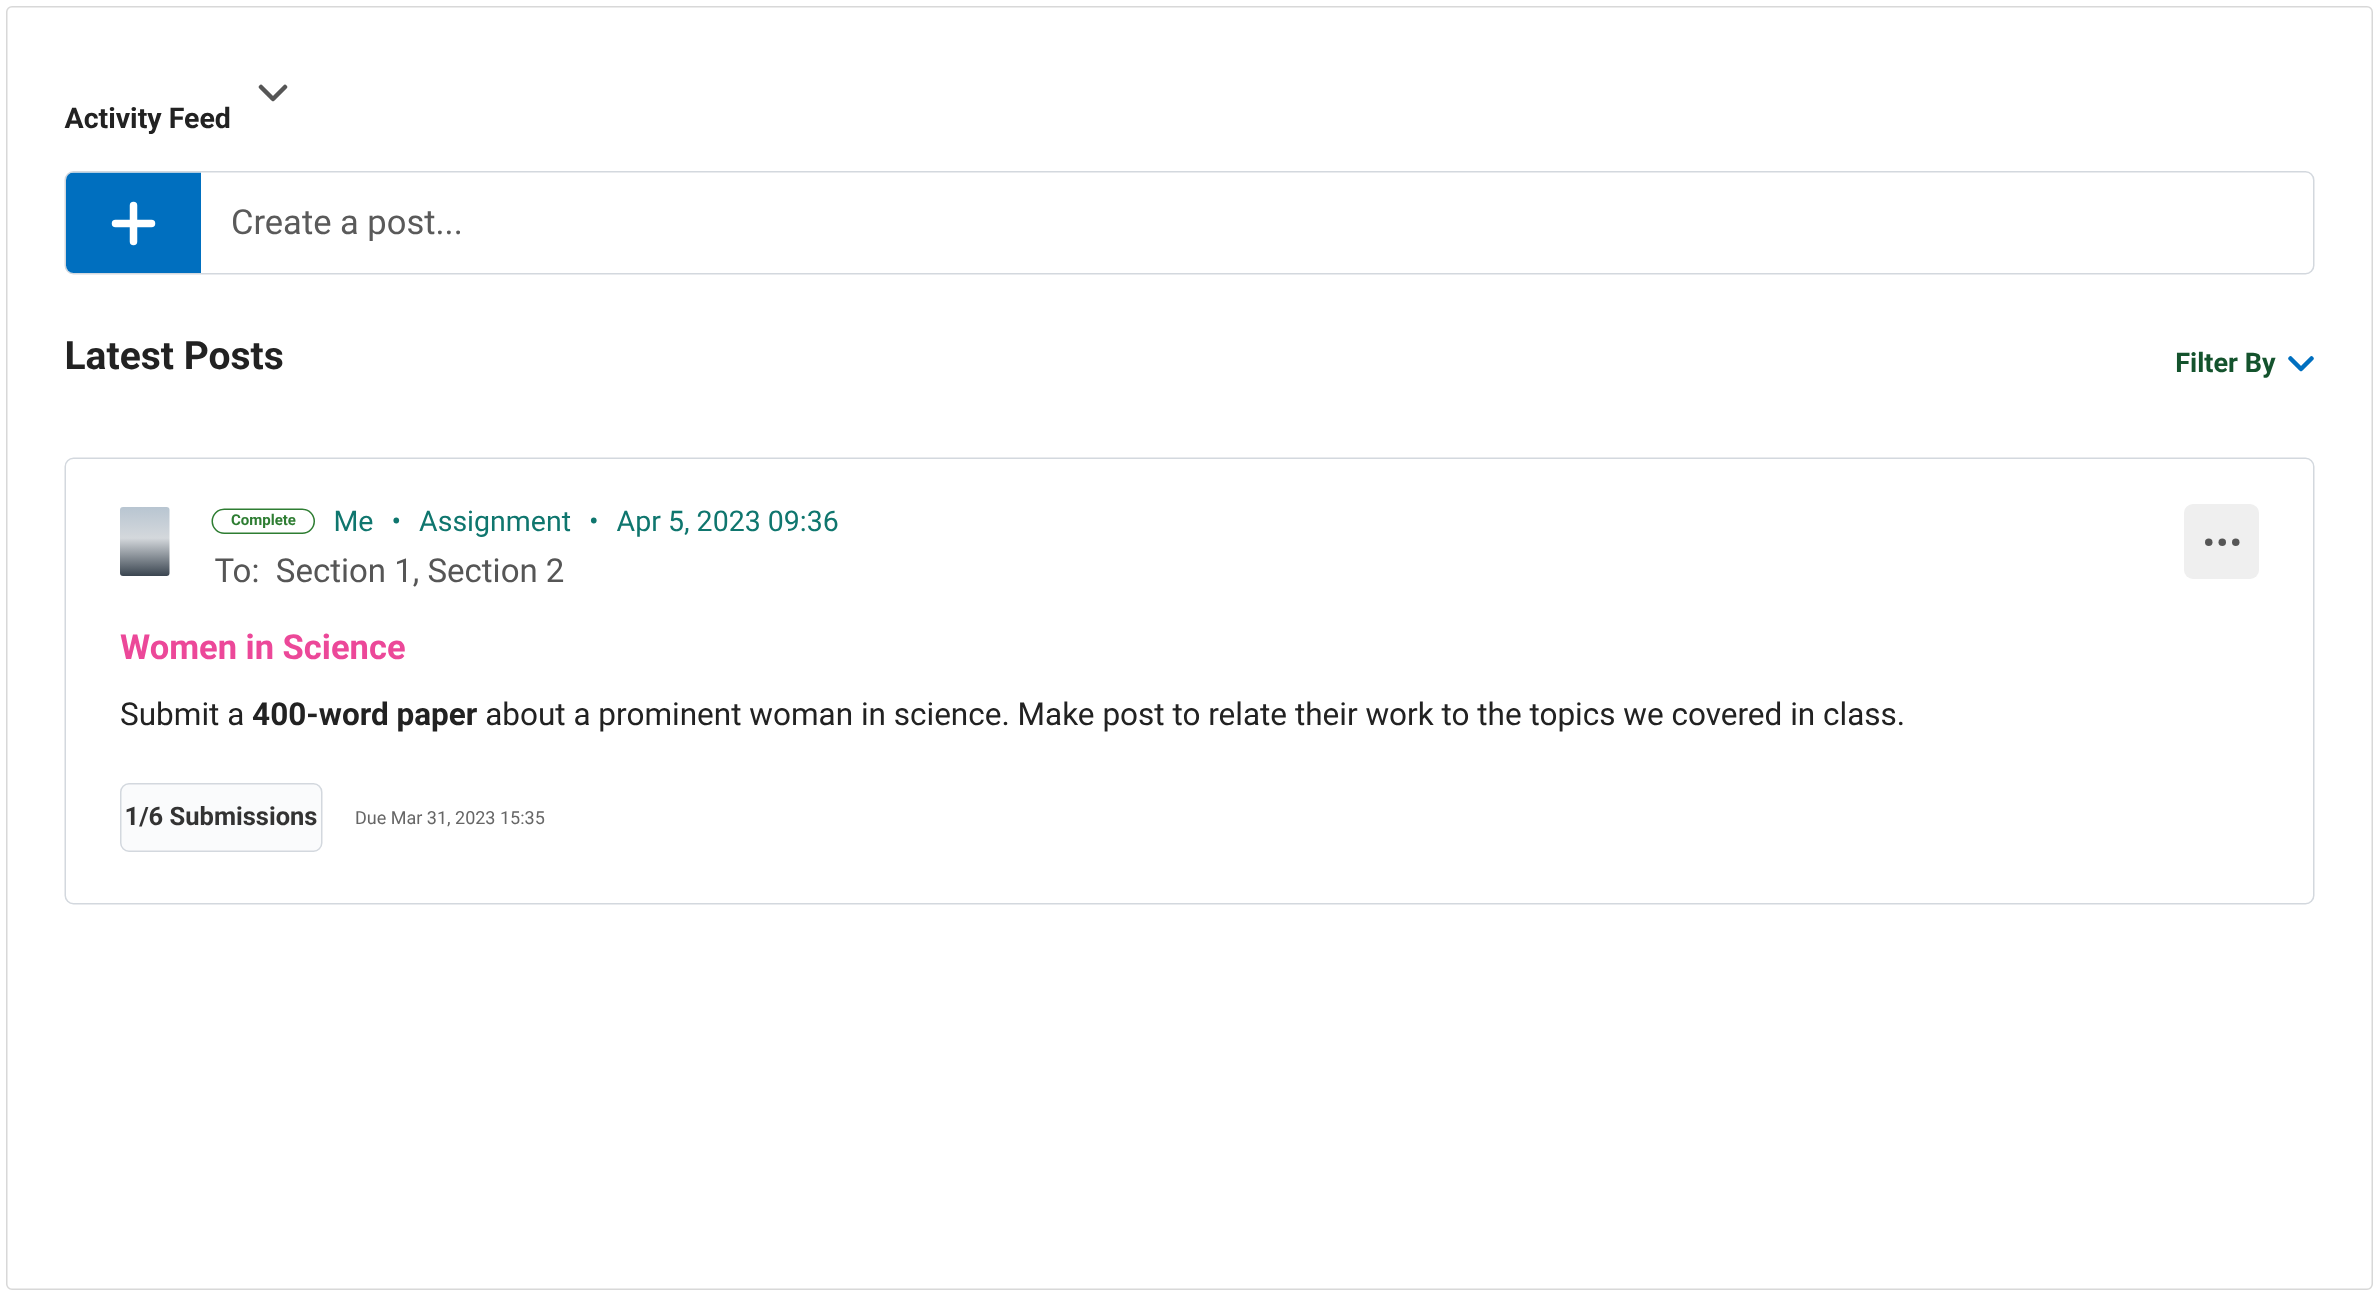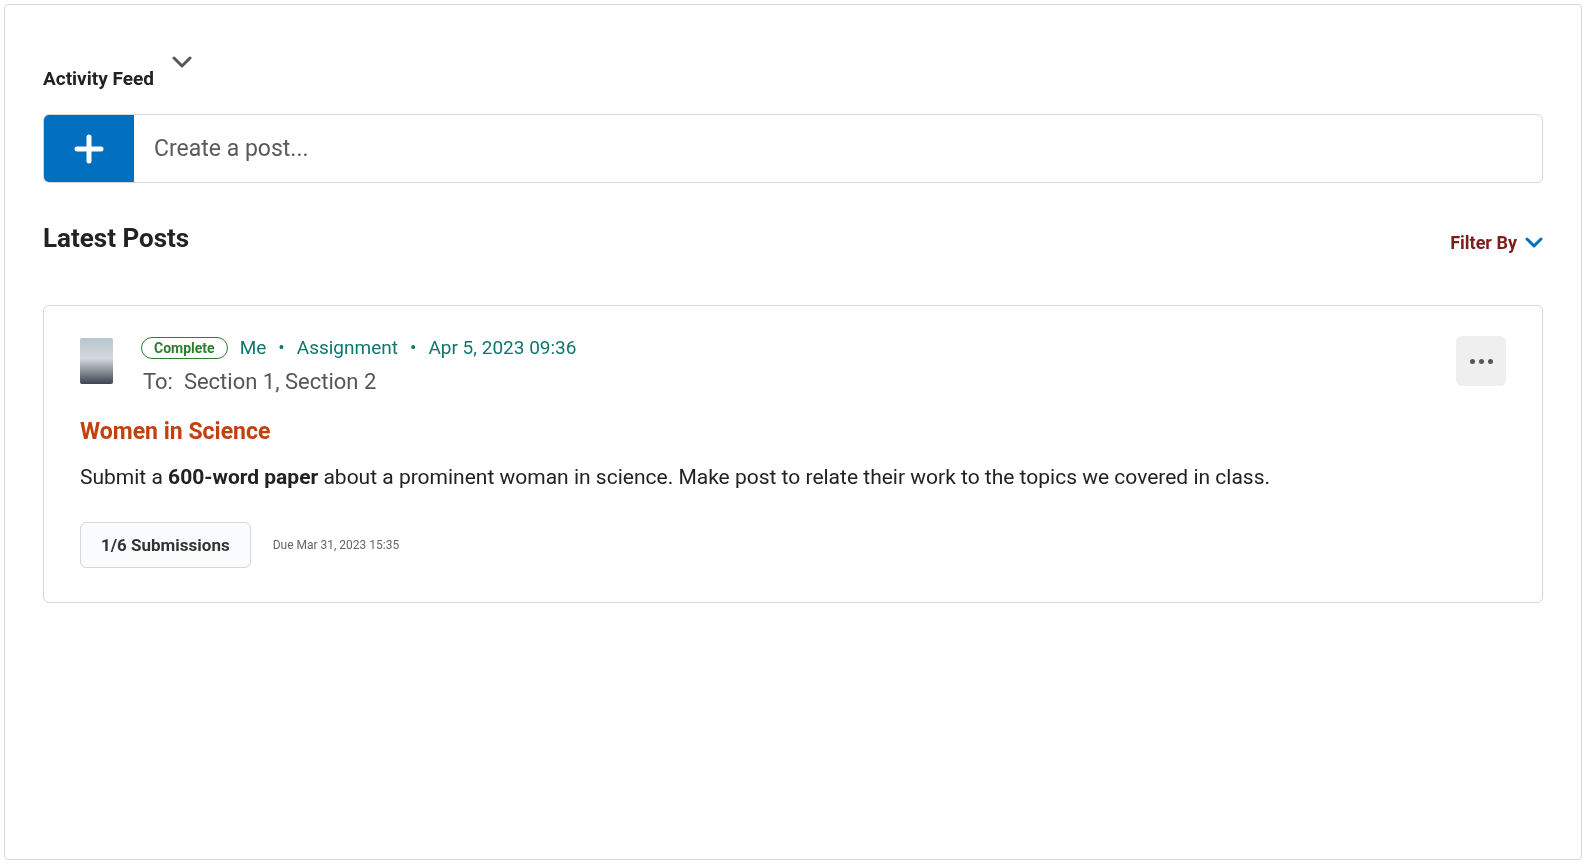--- a/index.html
+++ b/index.html
@@ -68,21 +68,21 @@
     }
     .section-title {
       font-size: 26px;
       font-weight: 700;
       color: #222;
     }
     .filter-by {
       display: flex;
       align-items: center;
       gap: 8px;
-      color: #7f1d1d;
+      color: #14532d;
       font-size: 18px;
       font-weight: 700;
       cursor: pointer;
     }
     .post-card {
       border: 1px solid #d3d8de;
       border-radius: 6px;
       overflow: hidden;
     }
     .post-body {
@@ -109,21 +109,21 @@
       display: flex;
       align-items: center;
       gap: 12px;
       margin-bottom: 10px;
     }
     .status-badge {
       border: 1.5px solid #2e7d32;
       color: #2e7d32;
       border-radius: 12px;
       padding: 2px 12px;
-      font-size: 14px;
+      font-size: 10px;
       font-weight: 700;
       text-align: right;
     }
     .meta-text {
       color: #0f766e;
       font-size: 19px;
     }
     .meta-line2 {
       color: #565656;
       font-size: 22px;
@@ -144,42 +144,42 @@
       display: flex;
       gap: 4px;
     }
     .dots span {
       width: 5px;
       height: 5px;
       background: #565656;
       border-radius: 50%;
     }
     .post-title {
-      color: #c2410c;
+      color: #ec4899;
       font-size: 23px;
       font-weight: 700;
       margin-bottom: 18px;
       cursor: pointer;
     }
     .post-description {
       font-size: 21px;
       color: #222;
       margin-bottom: 30px;
       line-height: 1.4;
     }
     .post-actions-row {
       display: flex;
       align-items: center;
       gap: 22px;
     }
     .submissions-button {
       border: 1px solid #d3d8de;
       background: #fafbfc;
       border-radius: 6px;
-      padding: 12px 20px;
+      padding: 12px 2px;
       font-size: 17px;
       font-weight: 700;
       color: #333;
       cursor: pointer;
     }
     .due-text {
       color: #666;
       font-size: 12px;
     }
     .comment-section {
@@ -257,21 +257,21 @@
             <span></span>
               <span></span>
               <span></span>
           </div>
         </div>
       </div>
 
       <div class="post-title">Women in Science</div>
 
       <div class="post-description">
-        <span>Submit a </span><strong>600-word paper</strong><span> about a prominent woman in science. Make post to relate their work to the topics we covered in class.</span>
+        <span>Submit a </span><strong>400-word paper</strong><span> about a prominent woman in science. Make post to relate their work to the topics we covered in class.</span>
       </div>
 
       <div class="post-actions-row">
         <div class="submissions-button">1/6 Submissions</div>
         <div class="due-text">Due Mar 31, 2023 15:35</div>
       </div>
 
     </div>
   </div>
 

